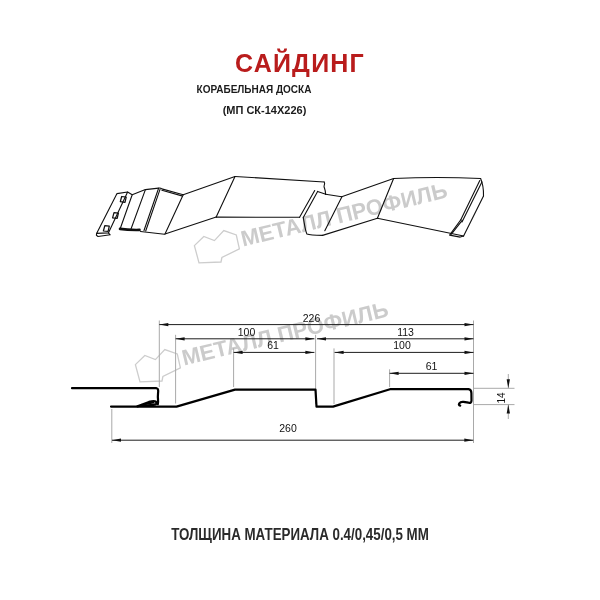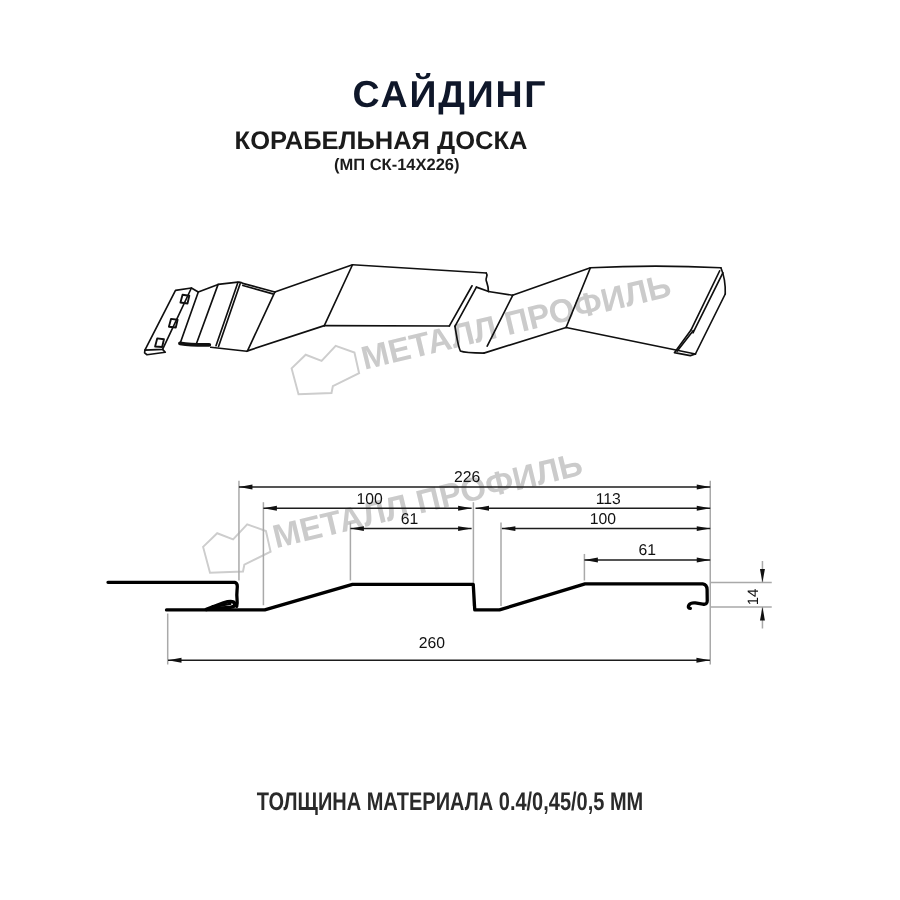--- a/index.html
+++ b/index.html
@@ -126,20 +126,20 @@
 
   <g fill="none" stroke="#000" stroke-width="2.2" stroke-linejoin="round" stroke-linecap="round">
     <path d="M72,388.2 L156.5,388.2 Q158.3,388.6 158.2,391 C158.1,394 157.6,396 158,399 Q158.3,401.8 157.8,404.2"></path>
     <path d="M111,406.6 L176.5,406.6 L235,389.6 L315.5,389.6 L316.5,406.6 L333,406.6 L390,389.2 L468.5,389.2 Q471.3,389.6 471.4,393 L471.5,400.5 Q471.5,403.4 468.5,402.7 L463.5,401.9 Q460.5,401.6 459.3,403.3 Q458.2,405.3 460.2,405.6"></path>
     <path d="M137.5,406.3 L149,402 Q155.6,399.9 156.6,402.6 Q157.2,405 150.5,405.2 L143.5,405.6 Q141.5,405.8 141.8,404.6" stroke-width="2.4"></path>
     <path d="M146,403.9 L153.5,402.6" stroke-width="1.6"></path>
   </g>
 </svg>
 
 <div style="position:absolute;left:0;top:49px;width:600px;text-align:center;
-font-weight:bold;font-size:25px;color:#0f172a;letter-spacing:1.2px;">САЙДИНГ</div>
+font-weight:bold;font-size:25px;color:#b91c1c;letter-spacing:1.2px;">САЙДИНГ</div>
 <div style="position:absolute;left:0;top:83.5px;width:508px;text-align:center;
-font-weight:bold;font-size:17px;color:#1b1b1b;letter-spacing:0px;">КОРАБЕЛЬНАЯ ДОСКА</div>
+font-weight:bold;font-size:10px;color:#1b1b1b;letter-spacing:0px;">КОРАБЕЛЬНАЯ ДОСКА</div>
 <div style="position:absolute;left:0;top:103.5px;width:529px;text-align:center;
 font-size:11px;font-weight:bold;color:#1b1b1b;letter-spacing:0px;">(МП СК-14Х226)</div>
 <div style="position:absolute;left:0;top:525px;width:600px;text-align:center;
 font-weight:bold;font-size:17px;color:#2a2a2a;letter-spacing:0px;transform:scaleX(0.784);transform-origin:300px 0;">ТОЛЩИНА МАТЕРИАЛА 0.4/0,45/0,5 ММ</div>
 </div>
 
 </body></html>

